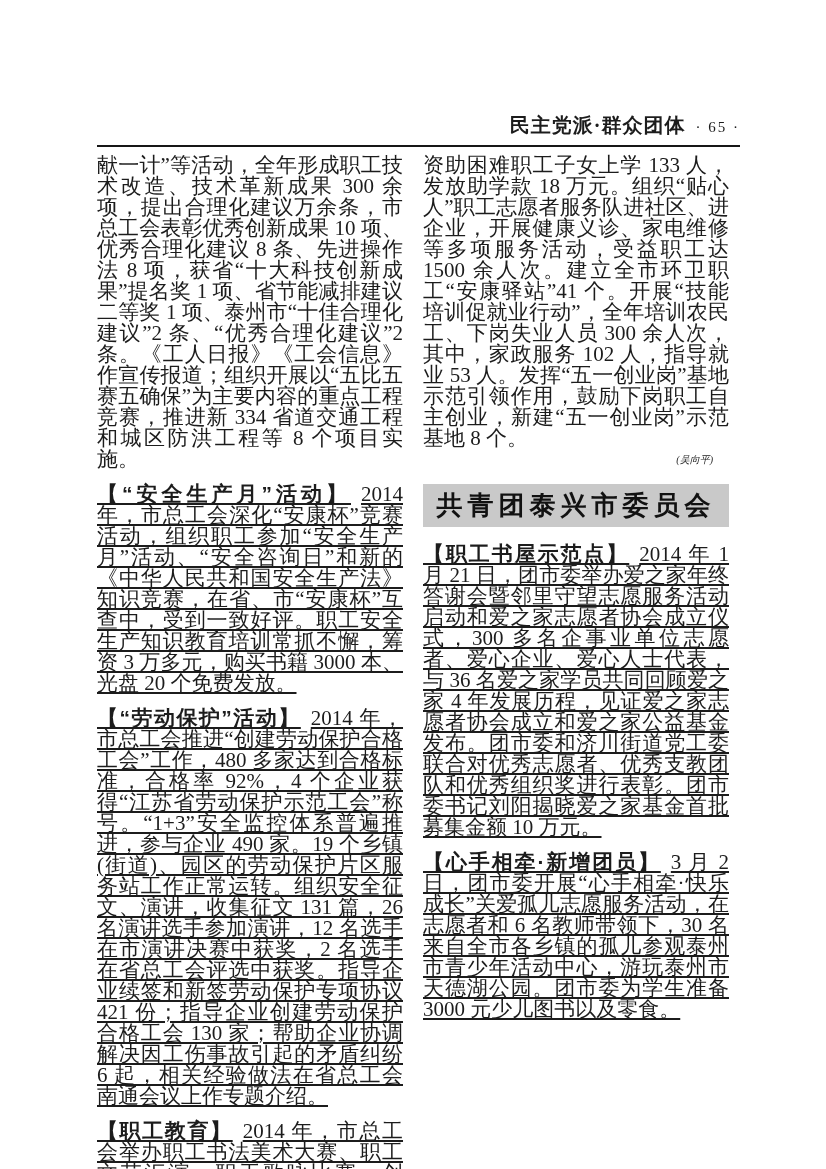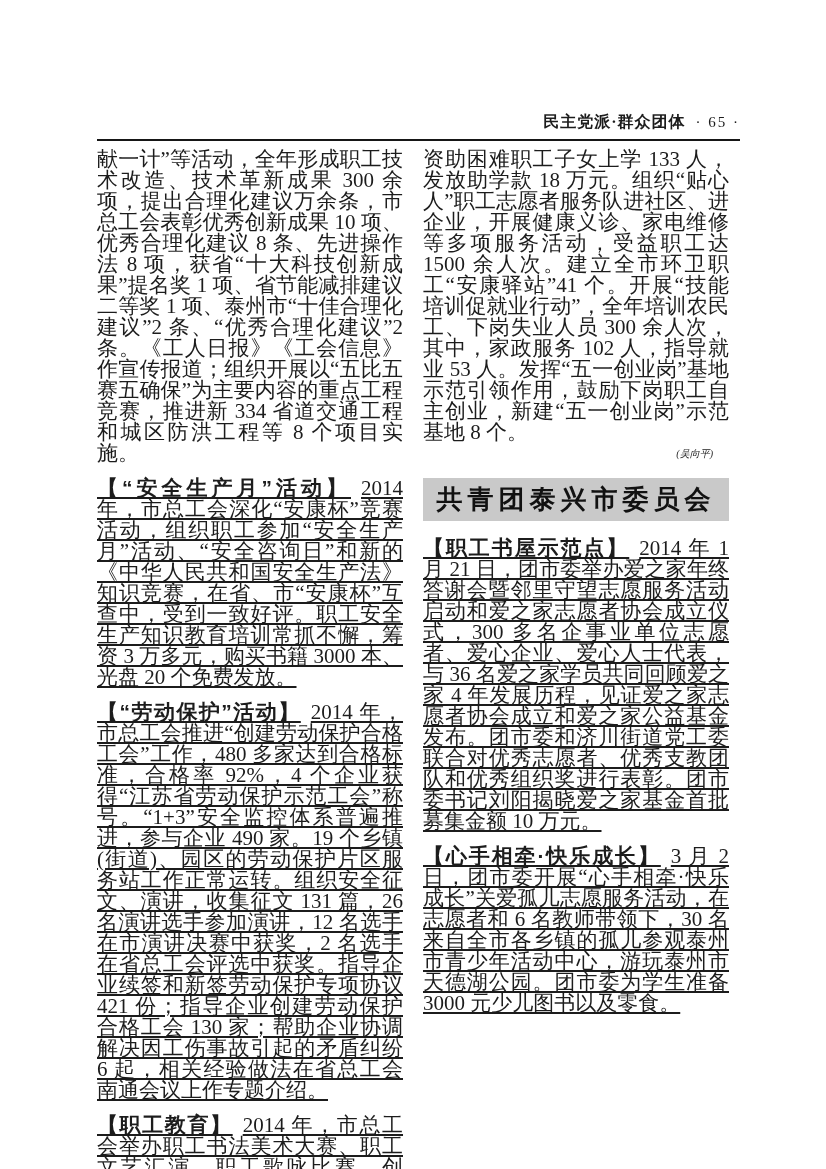--- a/index.html
+++ b/index.html
@@ -22,21 +22,21 @@
     top: 112px;
     width: 643px;
   }
   .page-header {
     text-align: right;
     font-size: 15px;
     padding-bottom: 6px;
   }
   .header-section {
     font-weight: bold;
-    font-size: 16px;
+    font-size: 20px;
     letter-spacing: 1px;
   }
   .header-pageno {
     font-size: 15px;
     margin-left: 10px;
     letter-spacing: 2px;
     margin-top: 8px;
   }
   .header-rule {
     border: 0;
@@ -120,19 +120,19 @@
         <p class="byline">(吴向平)</p>
 
         <div class="org-box">
           <span class="org-title">共青团泰兴市委员会</span>
         </div>
 
 
         <p class="body-text sec"><span class="sec-label">【职工书屋示范点】</span><span>2014 年 1 月 21 日，团市委举办爱之家年终答谢会暨邻里守望志愿服务活动启动和爱之家志愿者协会成立仪式，300 多名企事业单位志愿者、爱心企业、爱心人士代表，与 36 名爱之家学员共同回顾爱之家 4 年发展历程，见证爱之家志愿者协会成立和爱之家公益基金发布。团市委和济川街道党工委联合对优秀志愿者、优秀支教团队和优秀组织奖进行表彰。团市委书记刘阳揭晓爱之家基金首批募集金额 10 万元。</span></p>
 
 
-        <p class="body-text sec"><span class="sec-label">【心手相牵·快乐成长】</span><span>3 月 2 日，团市委开展“心手相牵·快乐成长”关爱孤儿志愿服务活动，在志愿者和 6 名教师带领下，30 名来自全市各乡镇的孤儿参观泰州市青少年活动中心，游玩泰州市天德湖公园。团市委为学生准备 3000 元少儿图书以及零食。</span></p>
+        <p class="body-text sec"><span class="sec-label">【心手相牵·新增团员】</span><span>3 月 2 日，团市委开展“心手相牵·快乐成长”关爱孤儿志愿服务活动，在志愿者和 6 名教师带领下，30 名来自全市各乡镇的孤儿参观泰州市青少年活动中心，游玩泰州市天德湖公园。团市委为学生准备 3000 元少儿图书以及零食。</span></p>
 
       </div>
 
     </div>
   </div>
 </div>
 
 </body></html>

